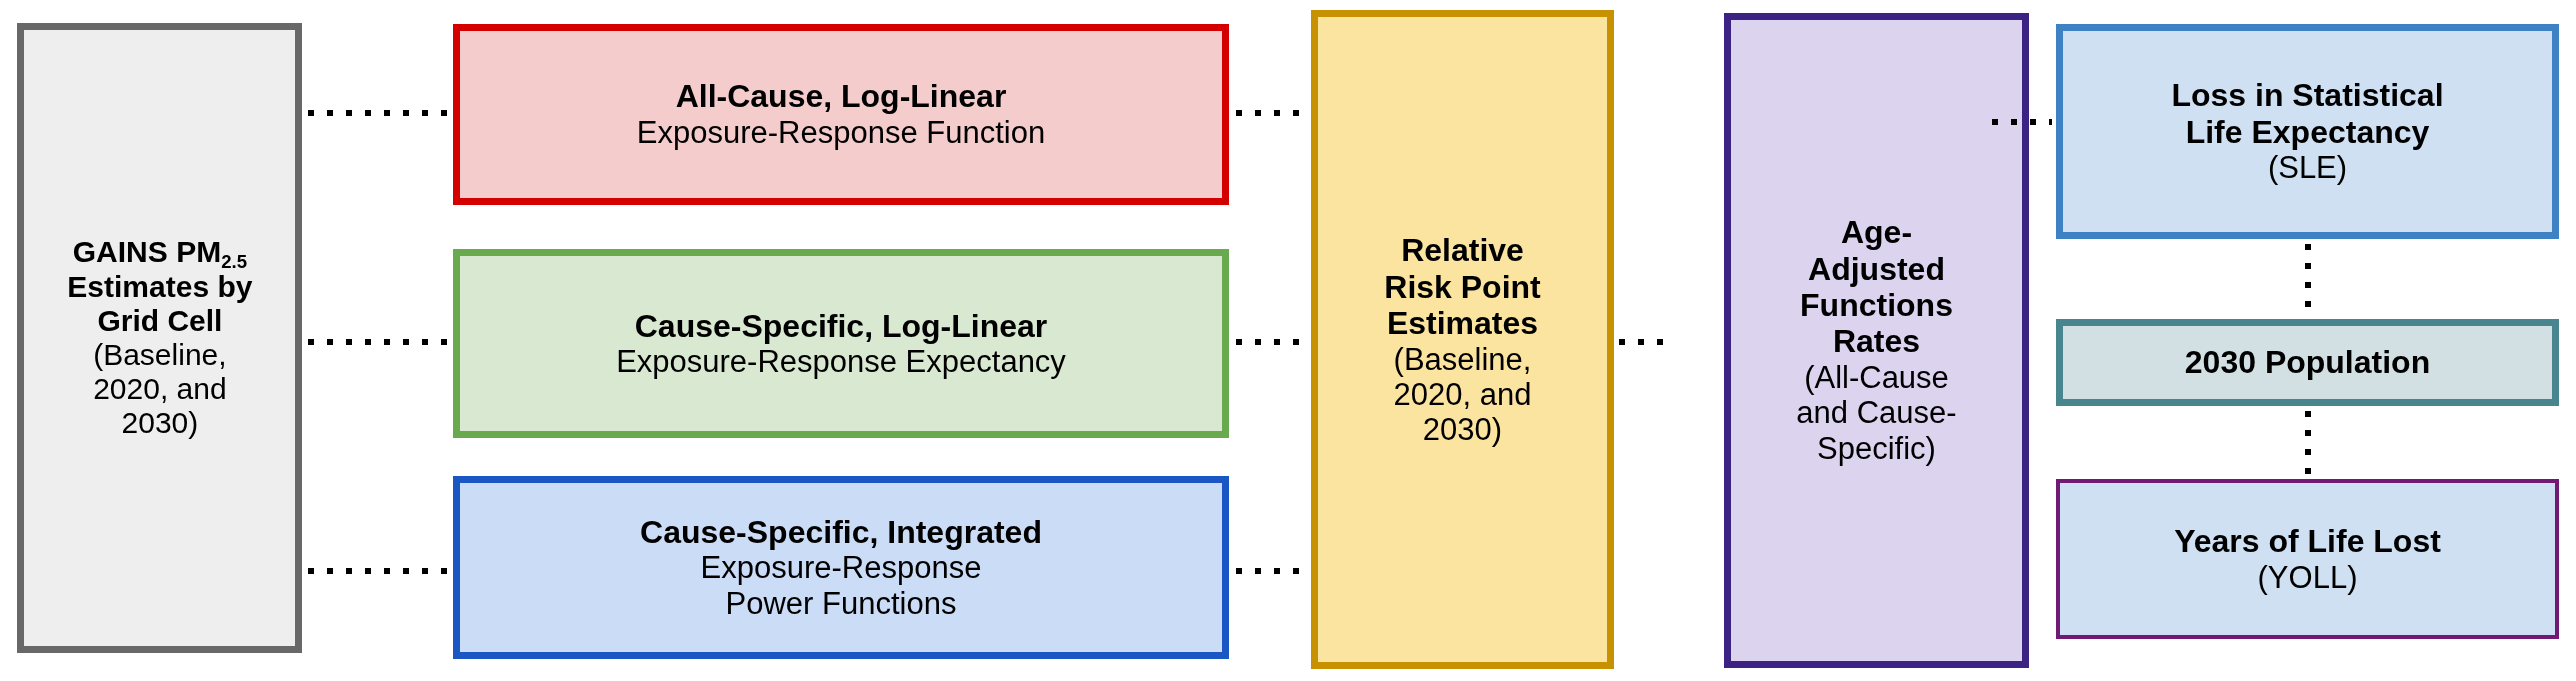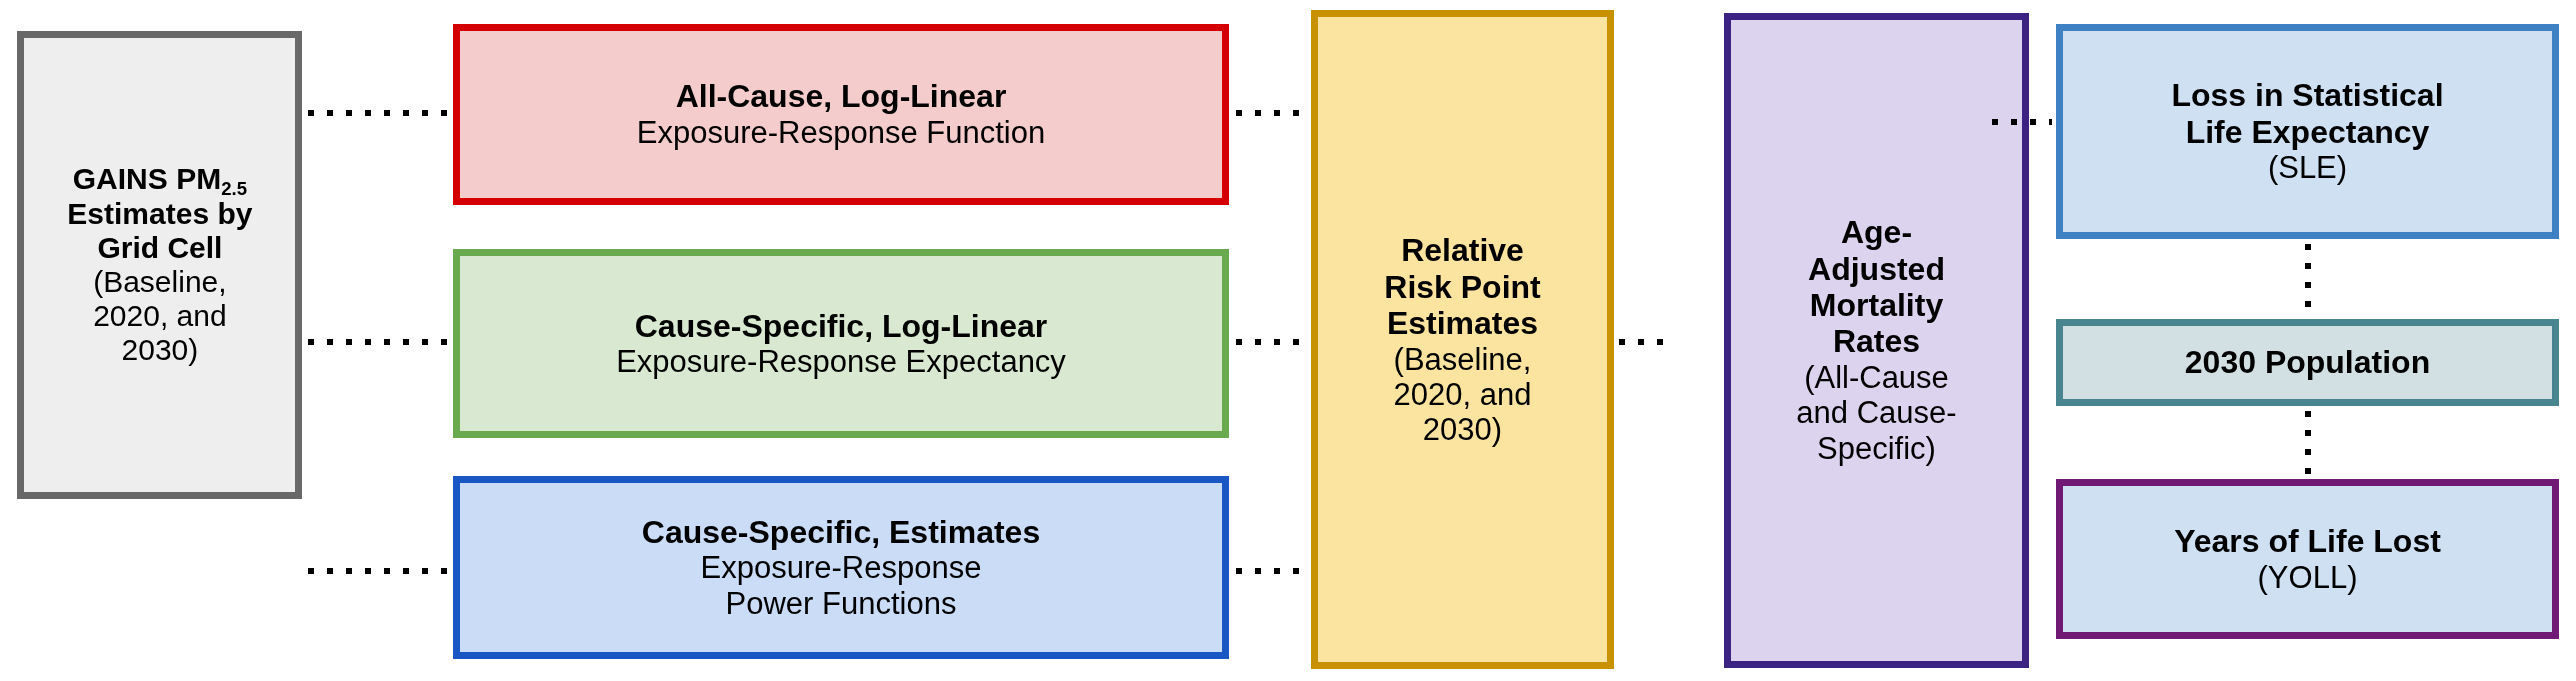--- a/index.html
+++ b/index.html
@@ -5,22 +5,22 @@
   html,body{margin:0;padding:0;background:#ffffff;}
   body{width:2576px;height:682px;font-family:"Liberation Sans",sans-serif;-webkit-font-smoothing:antialiased;}
   #canvas{position:relative;width:2576px;height:682px;overflow:hidden;background:#fff;}
 
   .node{position:absolute;box-sizing:border-box;display:flex;align-items:center;justify-content:center;text-align:center;color:#000;line-height:1.14;}
   .node .inner{padding:0 7px;width:100%;}
   .ttl{font-weight:bold;display:block;}
   .sub{font-weight:normal;display:block;}
 
   
-  #n-gains{left:17.4px;top:23px;width:285px;height:468px;
-           border:7px solid #686868;background:#eeeeee;font-size:30px;margin-top:8px;}
+  #n-gains{left:17.4px;top:23px;width:285px;height:630px;
+           border:7px solid #686868;background:#eeeeee;font-size:30px;}
   #n-gains .ttl{font-size:30px;}
   #n-gains .sub{font-size:30px;}
   sub{font-size:0.62em;vertical-align:baseline;position:relative;top:0.30em;}
 
   
   .fnbox{left:453px;width:776px;}
   #n-allcause{top:23.6px;height:181px;border:7px solid #d40000;background:#f4cccc;}
   #n-causelog{top:249px;height:189px;border:7px solid #6aaa4f;background:#d9e8d1;}
   #n-causeint{top:476px;height:183px;border:7px solid #1a56c4;background:#cbdcf7;}
   .fnbox .ttl{font-size:32px;}
@@ -35,21 +35,21 @@
   
   #n-age{left:1724px;top:12.5px;width:305px;height:655px;
          border:7px solid #3c2383;background:#dcd3ee;font-size:31px;}
   #n-age .ttl{font-size:32px;}
   #n-age .sub{font-size:31px;}
 
   
   .outbox{left:2056px;width:503px;}
   #n-sle{top:24px;height:215px;border:7px solid #3f82c4;background:#cfe0f3;}
   #n-pop{top:319px;height:87px;border:7px solid #49858f;background:#d3e0e3;}
-  #n-yoll{top:479px;height:160px;border:7px solid #701a75;background:#cfe0f3;align-items:center;}
+  #n-yoll{top:479px;height:160px;border:4px solid #701a75;background:#cfe0f3;align-items:center;}
   .outbox .ttl{font-size:32px;}
   .outbox .sub{font-size:31px;}
   #n-pop .ttl{font-size:32px;}
 
   
   .conn-h{position:absolute;height:6.2px;
           background-image:linear-gradient(to right,#000 0 6.2px,transparent 6.2px 19px);
           background-size:19px 6.2px;background-repeat:repeat-x;}
   .conn-v{position:absolute;width:6.2px;
           background-image:linear-gradient(to bottom,#000 0 6.2px,transparent 6.2px 19px);
@@ -91,42 +91,42 @@
 
   <div class="node fnbox" id="n-causelog">
     <div class="inner">
       <span class="ttl">Cause-Specific, Log-Linear</span>
       <span class="sub">Exposure-Response Expectancy</span>
     </div>
   </div>
 
   <div class="node fnbox" id="n-causeint">
     <div class="inner">
-      <span class="ttl">Cause-Specific, Estimates</span>
+      <span class="ttl">Cause-Specific, Integrated</span>
       <span class="sub">Exposure-Response</span>
       <span class="sub">Power Functions</span>
     </div>
   </div>
 
   <div class="node" id="n-rr">
     <div class="inner">
       <span class="ttl">Relative</span>
       <span class="ttl">Risk Point</span>
       <span class="ttl">Estimates</span>
       <span class="sub">(Baseline,</span>
       <span class="sub">2020, and</span>
       <span class="sub">2030)</span>
     </div>
   </div>
 
   <div class="node" id="n-age">
     <div class="inner">
       <span class="ttl">Age-</span>
       <span class="ttl">Adjusted</span>
-      <span class="ttl">Mortality</span>
+      <span class="ttl">Functions</span>
       <span class="ttl">Rates</span>
       <span class="sub">(All-Cause</span>
       <span class="sub">and Cause-</span>
       <span class="sub">Specific)</span>
     </div>
   </div>
 
   <div class="node outbox" id="n-sle">
     <div class="inner">
       <span class="ttl">Loss in Statistical</span>

